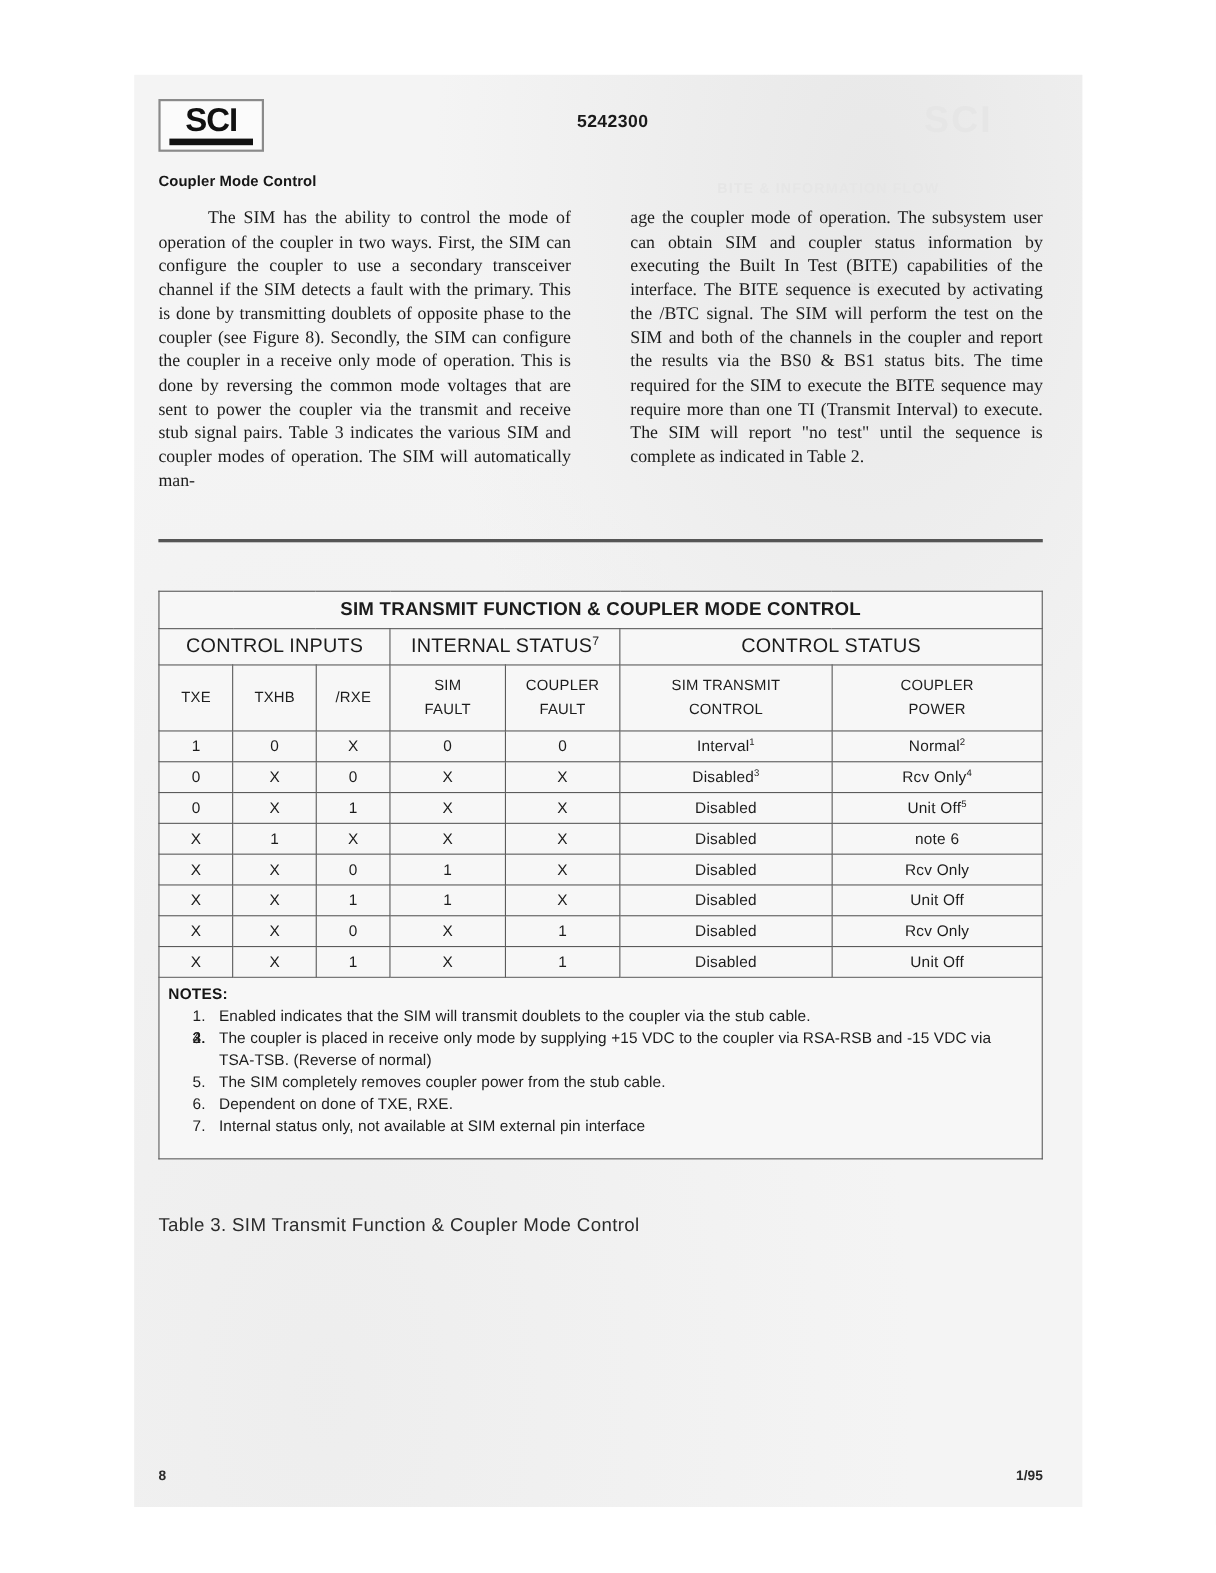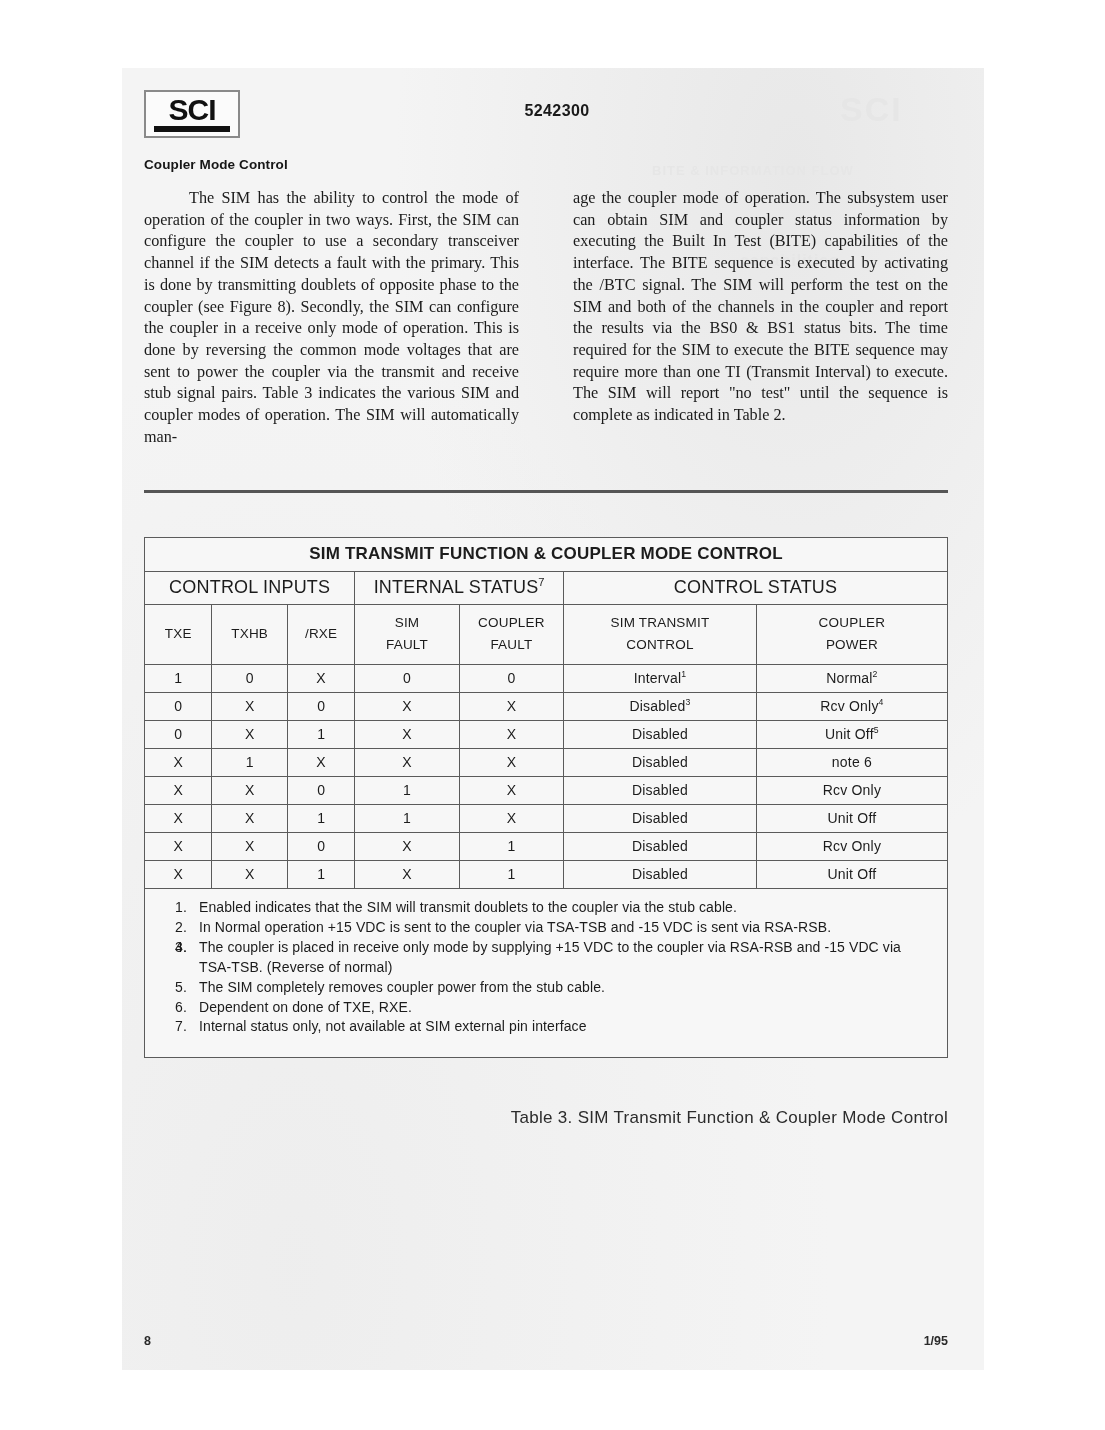--- a/index.html
+++ b/index.html
@@ -196,21 +196,21 @@
     letter-spacing: 0.1px;
   }
   ol.notes-list li .num {
     position: absolute;
     left: 22px;
     top: 0;
   }
 
   .table-caption {
     margin-top: 50px;
-    text-align: right;
+    text-align: left;
     font-size: 17px;
     color: #2b2b2b;
     letter-spacing: 0.3px;
   }
 
   
   .pagefoot {
     position: absolute;
     left: 22px;
     bottom: 22px;
@@ -373,23 +373,24 @@
             <td class="t-cell">1</td>
             <td class="t-cell">X</td>
             <td class="t-cell">1</td>
             <td class="t-cell"><span>Disabled</span><sup></sup></td>
             <td class="t-cell"><span>Unit Off</span><sup></sup></td>
           </tr>
         </tbody>
       </table>
 
       <div class="notes-box">
+        <div class="notes-heading">NOTES:</div>
         <ol class="notes-list">
           <li><span class="num">1.</span><span>Enabled indicates that the SIM will transmit doublets to the coupler via the stub cable.</span></li>
-          <li><span class="num">2.</span><span>In Normal operation +15 VDC is sent to the coupler via TSA-TSB and -15 VDC is sent via RSA-RSB.</span></li>
+          <li><span class="num">2.</span></li>
           <li><span class="num">3.</span></li>
           <li><span class="num">4.</span><span>The coupler is placed in receive only mode by supplying +15 VDC to the coupler via RSA-RSB and -15 VDC via TSA-TSB. (Reverse of normal)</span></li>
           <li><span class="num">5.</span><span>The SIM completely removes coupler power from the stub cable.</span></li>
           <li><span class="num">6.</span><span>Dependent on done of TXE, RXE.</span></li>
           <li><span class="num">7.</span><span>Internal status only, not available at SIM external pin interface</span></li>
         </ol>
       </div>
 
       <div class="table-caption">Table 3.  SIM Transmit Function &amp; Coupler Mode Control</div>
     </div>

